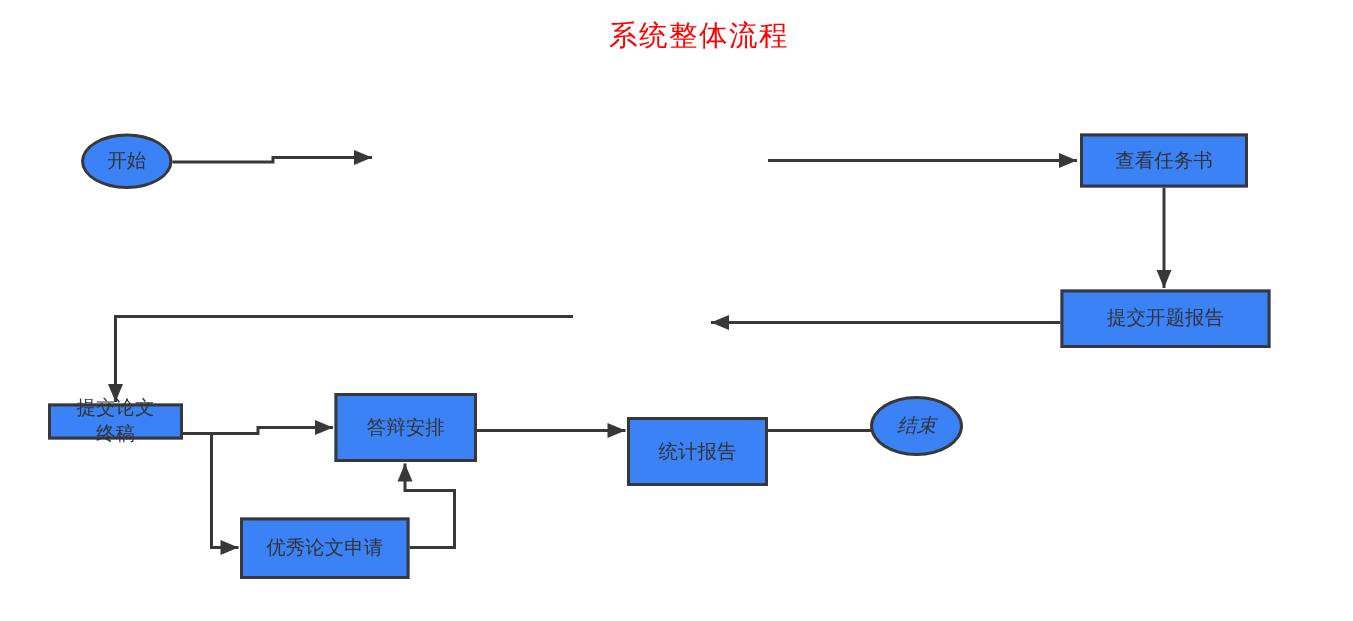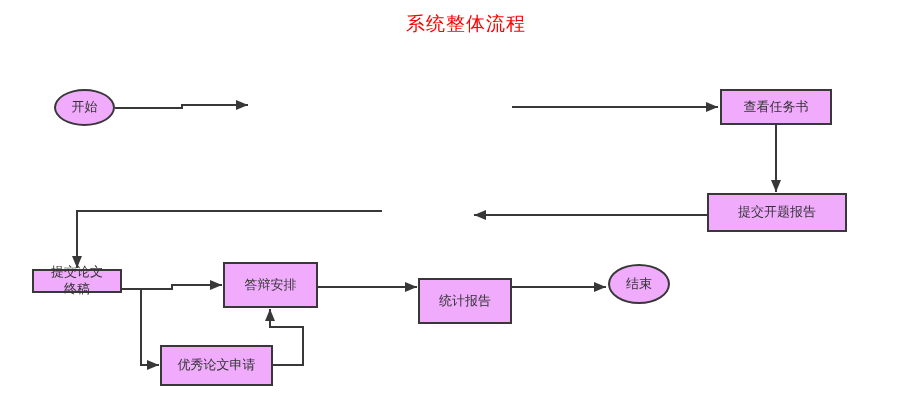--- a/index.html
+++ b/index.html
@@ -30,41 +30,41 @@
     position: absolute;
     left: 0;
     top: 0;
     width: 902px;
     height: 414px;
   }
   .node {
     position: absolute;
     box-sizing: border-box;
     border: 2px solid #383838;
-    background: #f0abfc;
+    background: #3b82f6;
     color: #333333;
     font-size: 13px;
     line-height: 1.3;
     display: flex;
     align-items: center;
     justify-content: center;
     text-align: center;
     white-space: pre-line;
   }
   .ellipse { border-radius: 50%; }
   #n-start    { left: 54px;  top: 89px;  width: 61px;  height: 37px; }
   #n-topic    { left: 250px; top: 92px;  width: 262px; height: 31px; }
   #n-task     { left: 720px; top: 89px;  width: 112px; height: 36px; }
   #n-opening  { left: 707px; top: 193px; width: 140px; height: 39px; }
   #n-midterm  { left: 382px; top: 193px; width: 90px;  height: 40px; }
   #n-final    { left: 32px;  top: 269px; width: 90px;  height: 24px; }
   #n-defense  { left: 223px; top: 262px; width: 95px;  height: 46px; }
   #n-excellent{ left: 160px; top: 345px; width: 113px; height: 41px; }
   #n-stats    { left: 418px; top: 262px; width: 94px;  height: 46px; margin-top: 16px; }
-  #n-end      { left: 608px; top: 264px; width: 62px;  height: 40px; }
+  #n-end      { left: 580px; top: 264px; width: 62px;  height: 40px; font-style: italic; }
   .edge {
     fill: none;
     stroke: #383838;
     stroke-width: 2;
   }
 </style>
 </head>
 <body>
 
 <div class="canvas">

